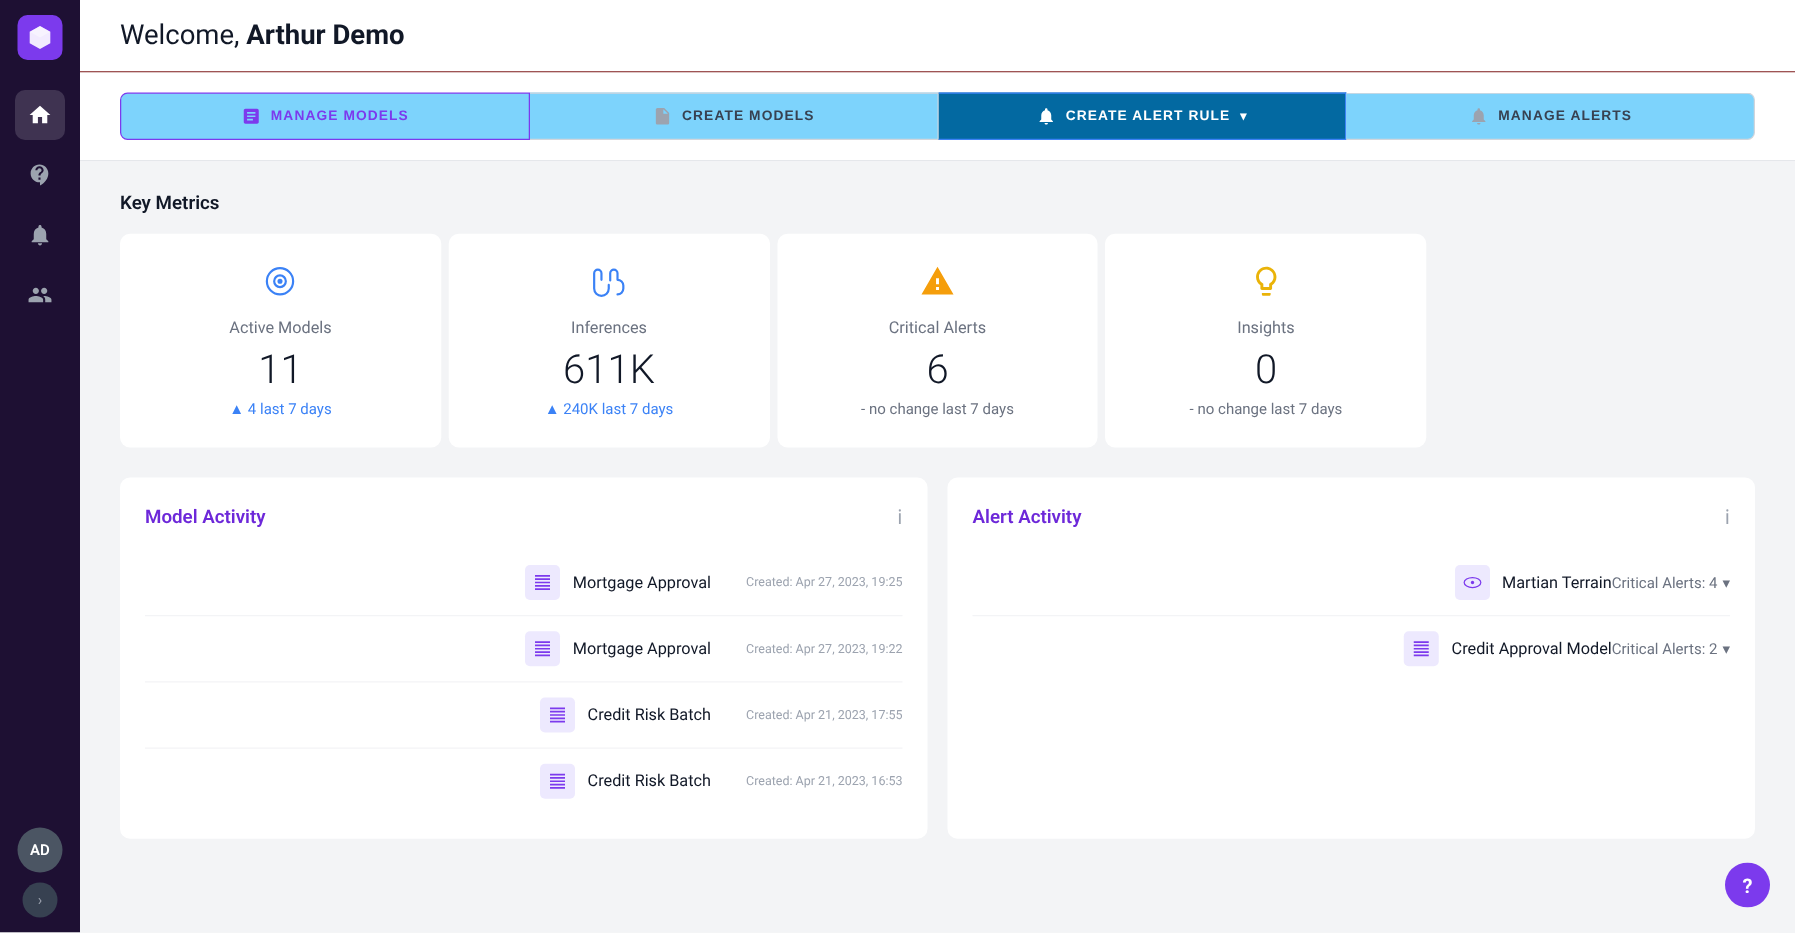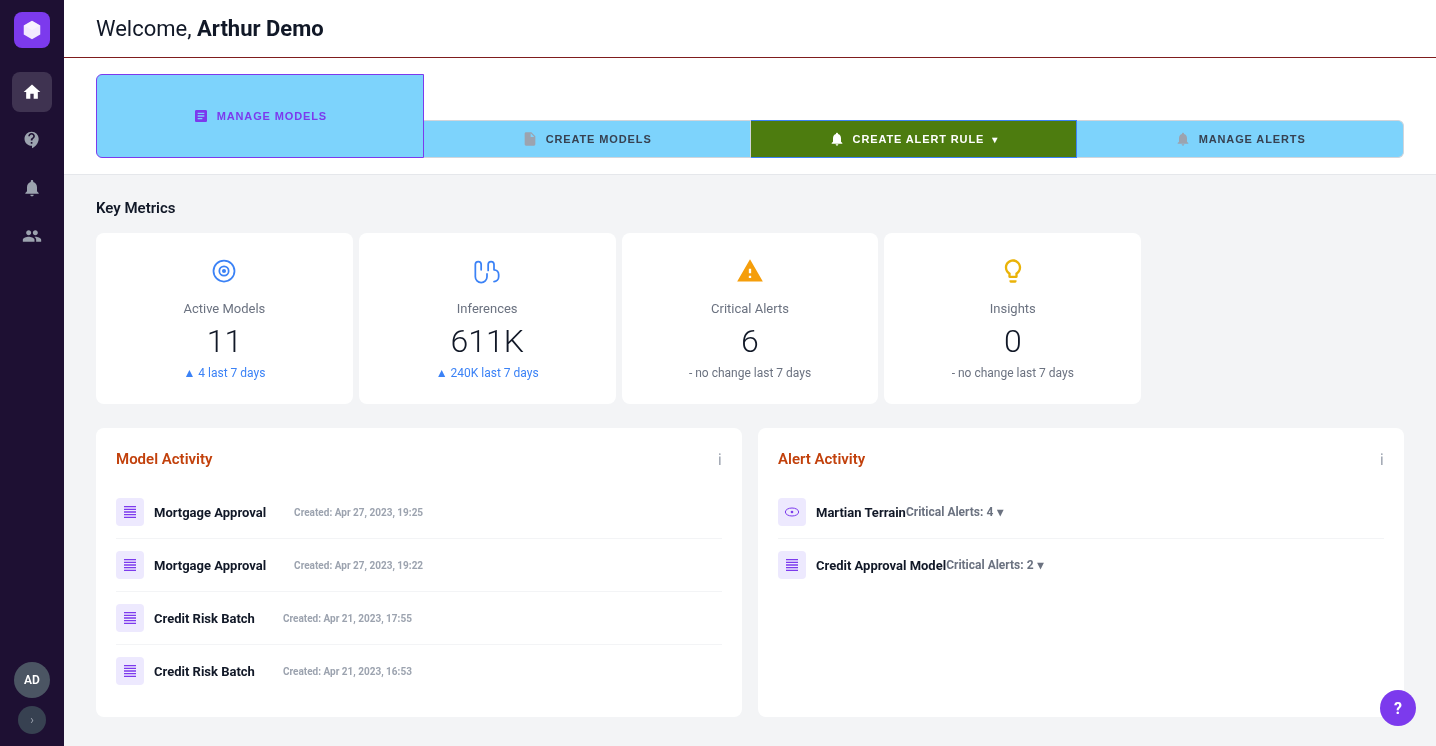--- a/index.html
+++ b/index.html
@@ -100,24 +100,24 @@
       border: 1.5px solid #d1d5db;
       background: #7dd3fc;
       cursor: pointer;
       font-size: 11px;
       font-weight: 600;
       letter-spacing: 0.08em;
       color: #374151;
       text-transform: uppercase;
     }
     .action-btn:first-child { border-radius: 6px 0 0 6px; border-color: #7c3aed; color: #7c3aed; }
-    .action-btn:not(:first-child) { border-left: none; margin-top: 46px; }
+    .action-btn:not(:first-child) { border-left: none; }
     .action-btn:last-child { border-radius: 0 6px 6px 0; }
     .action-btn.primary {
-      background: #4d7c0f;
+      background: #0369a1;
       color: white;
       border-color: #3b82f6;
     }
 
     
     .content {
       flex: 1;
       overflow-y: auto;
       background: #f3f4f6;
       padding: 24px 32px;
@@ -163,30 +163,29 @@
       border-radius: 8px;
       padding: 20px;
       overflow: hidden;
     }
     .panel-header {
       display: flex;
       align-items: center;
       justify-content: space-between;
       margin-bottom: 16px;
     }
-    .panel-title { font-size: 15px; font-weight: 600; color: #c2410c; }
+    .panel-title { font-size: 15px; font-weight: 600; color: #6d28d9; }
     .panel-info-icon { color: #9ca3af; font-size: 16px; }
 
     .activity-item {
       display: flex;
       align-items: center;
-      justify-content: flex-start;
+      justify-content: flex-end;
       padding: 12px 0;
       border-bottom: 1px solid #f3f4f6;
-      font-weight: bold;
     }
     .activity-item:last-child { border-bottom: none; }
     .activity-item-left {
       display: flex;
       align-items: center;
       gap: 10px;
     }
     .model-icon {
       width: 28px; height: 28px;
       background: #ede9fe;

